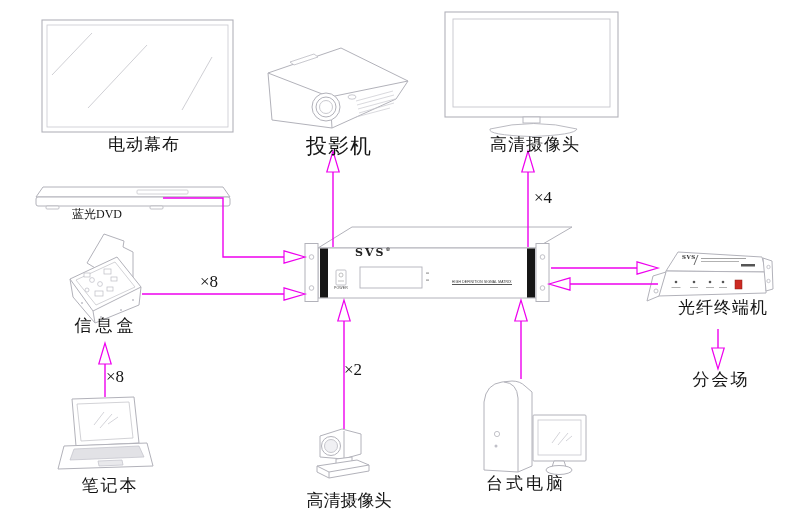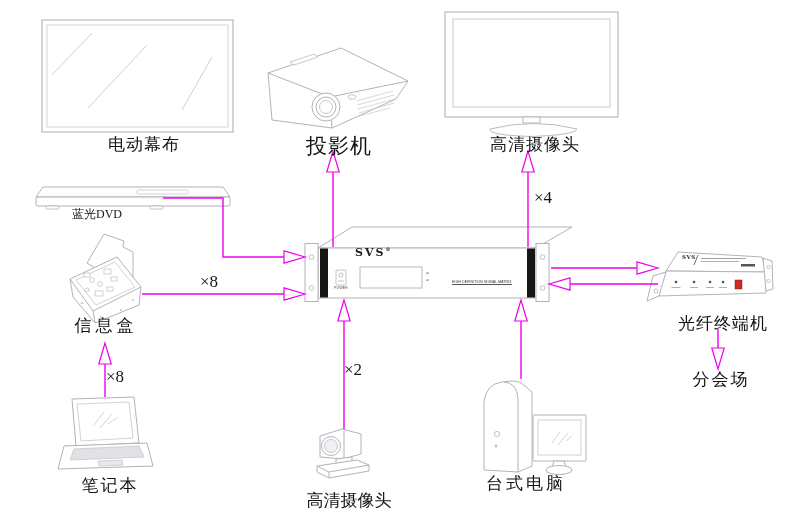--- a/index.html
+++ b/index.html
@@ -241,21 +241,21 @@
   </svg>
 
   <div class="lbl" style="left:144px; top:136px; font-size:17px; letter-spacing:1px;">电动幕布</div>
   <div class="lbl" style="left:339px; top:135px; font-size:21px; letter-spacing:1px;">投影机</div>
   <div class="lbl" style="left:535px; top:136px; font-size:17px; letter-spacing:1px;">高清摄像头</div>
   <div class="lbl" style="left:97px; top:208px; font-size:12px;">蓝光DVD</div>
   <div class="lbl" style="left:106px; top:317px; font-size:17px; letter-spacing:4px;">信息盒</div>
   <div class="lbl" style="left:110px; top:477px; font-size:17px; letter-spacing:2px;">笔记本</div>
   <div class="lbl" style="left:349px; top:472px; font-size:17px;margin-top:20px;">高清摄像头</div>
   <div class="lbl" style="left:526px; top:475px; font-size:17px; letter-spacing:3px;">台式电脑</div>
-  <div class="lbl" style="left:723px; top:315px; font-size:17px; letter-spacing:1px;">光纤终端机</div>
+  <div class="lbl" style="left:723px; top:299px; font-size:17px; letter-spacing:1px;">光纤终端机</div>
   <div class="lbl" style="left:721px; top:371px; font-size:17px; letter-spacing:2px;">分会场</div>
 
   <div class="mult" style="left:200px; top:272px;">×8</div>
   <div class="mult" style="left:106px; top:367px;">×8</div>
   <div class="mult" style="left:344px; top:360px;">×2</div>
   <div class="mult" style="left:534px; top:188px;">×4</div>
 
   <div class="brand"><span>SVS</span><sup>®</sup></div>
   <div class="power-lbl">POWER</div>
   <div class="model-lbl">HIGH DEFINITION SIGNAL MATRIX</div>

